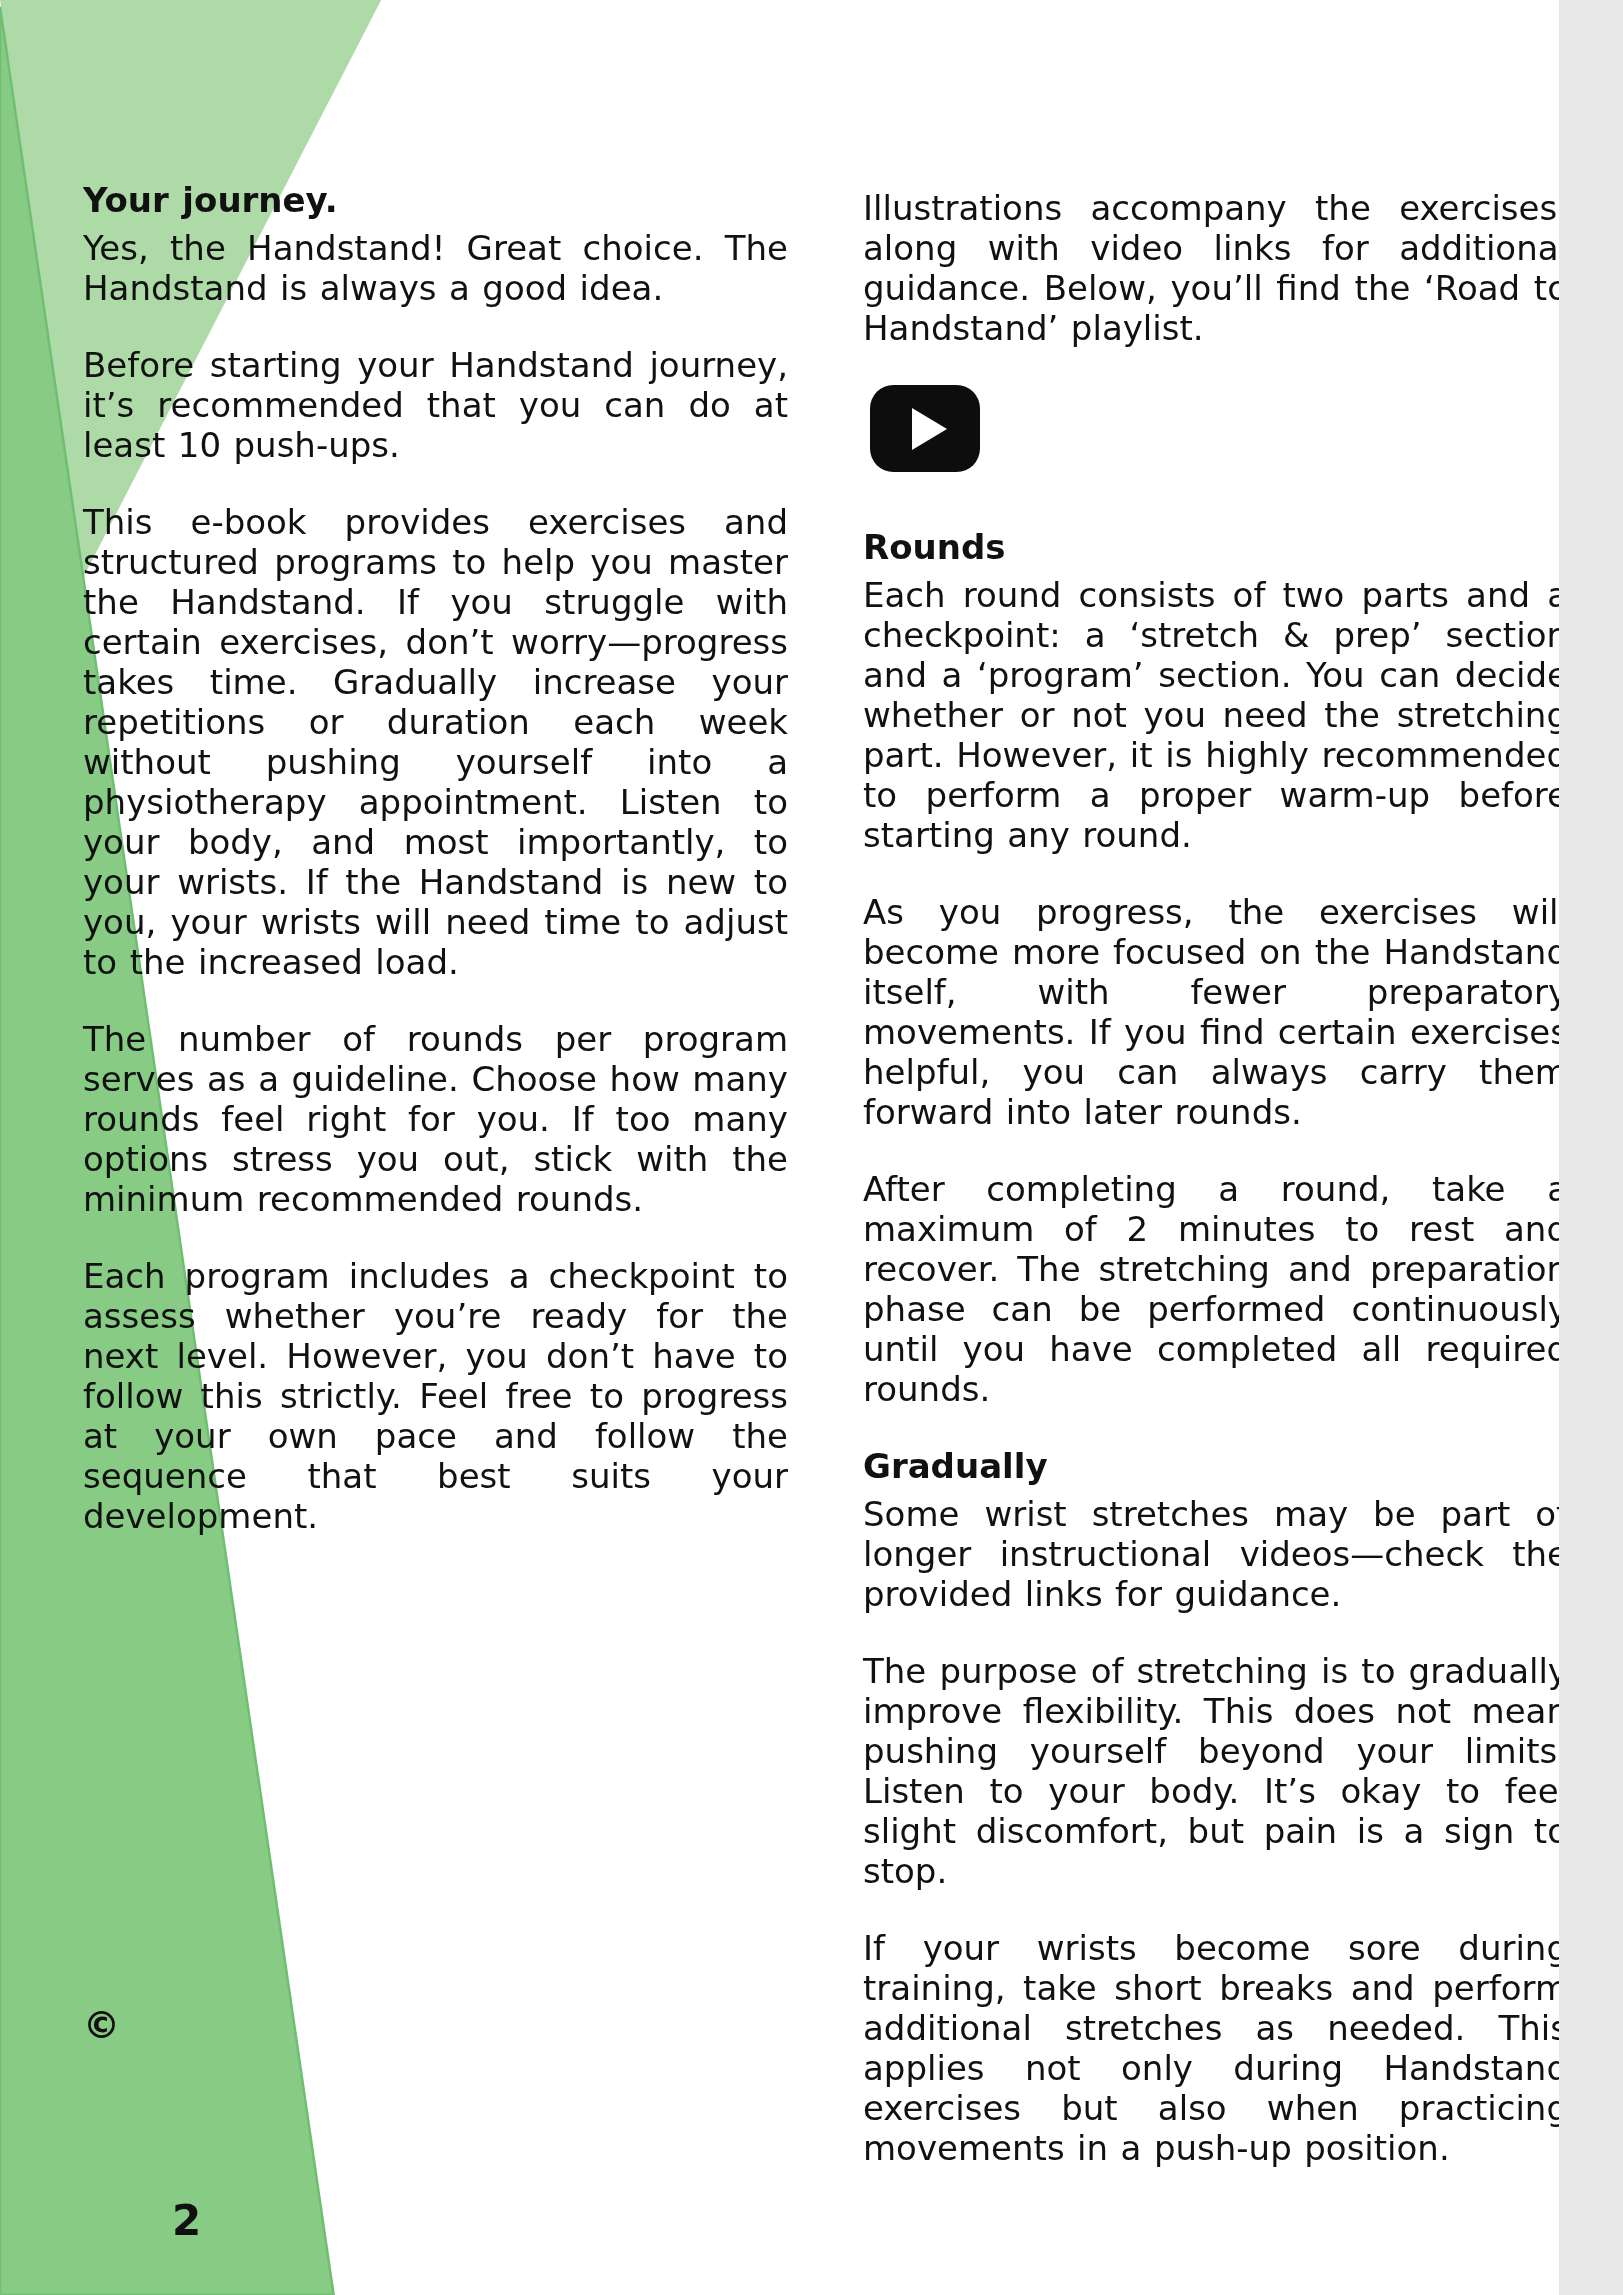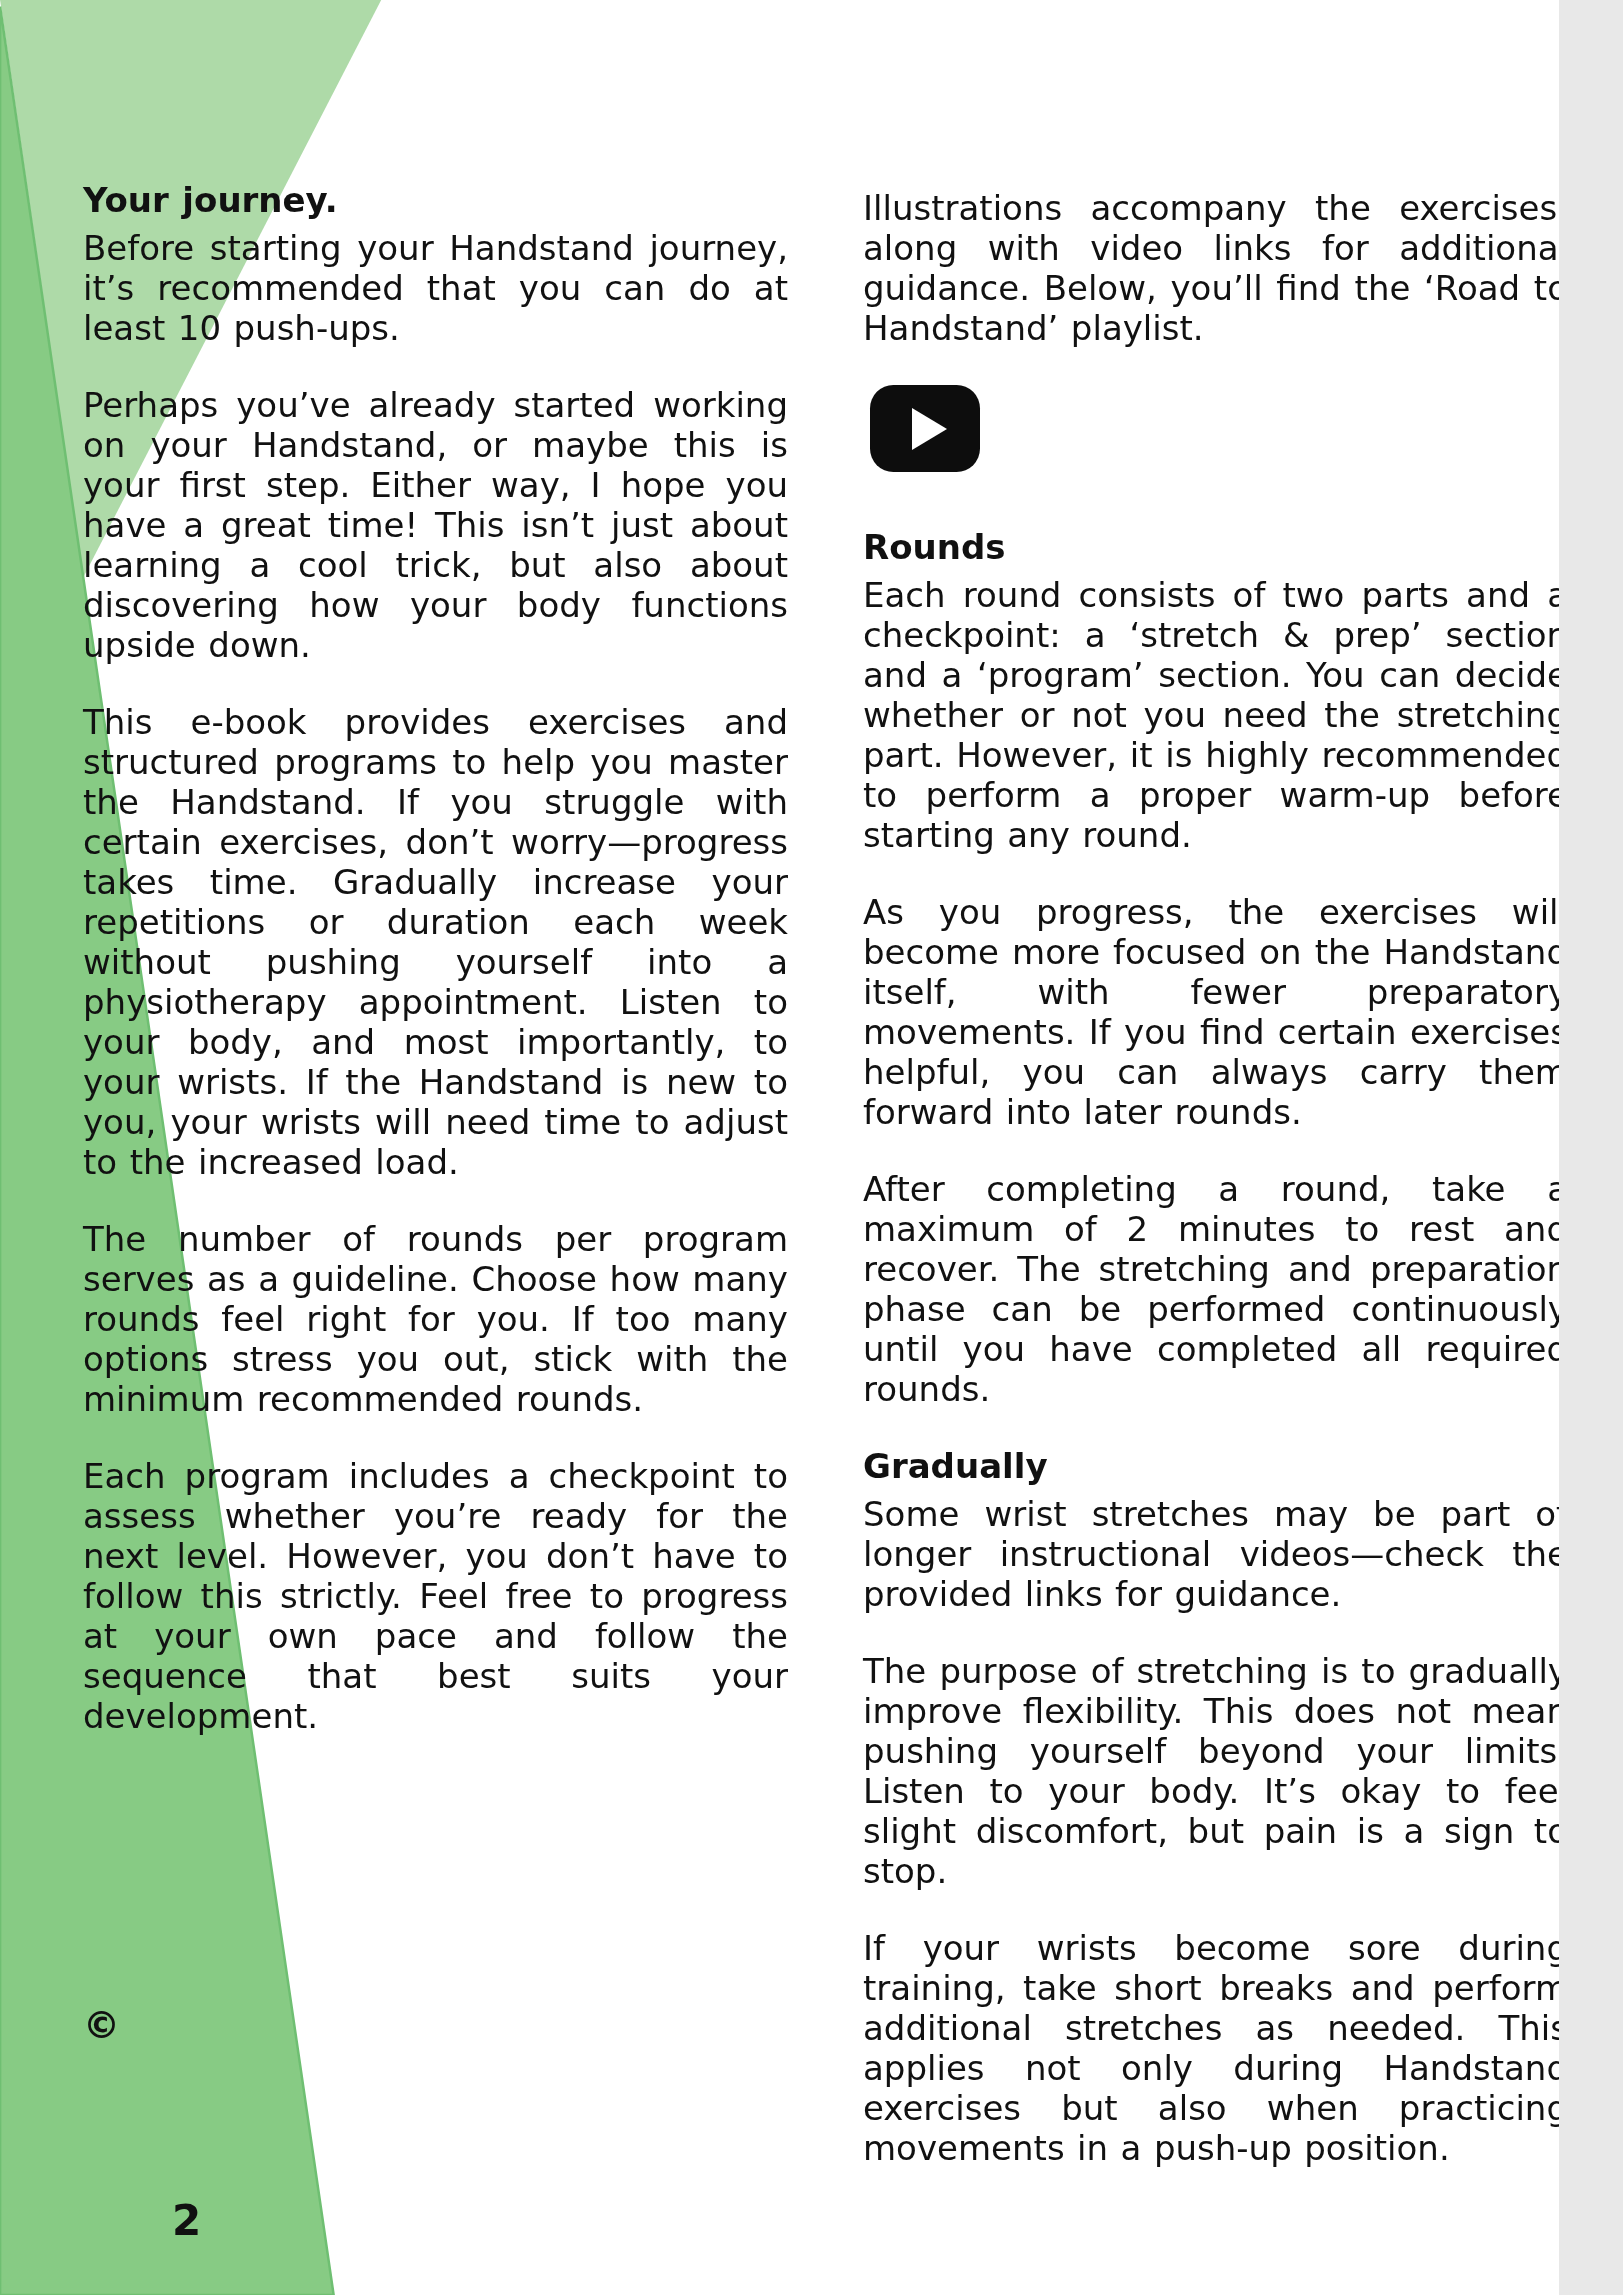--- a/index.html
+++ b/index.html
@@ -49,22 +49,22 @@
 
 <div class="page" style="color: rgb(17, 17, 17);">
 
   <svg class="bg-shapes" viewBox="0 0 1946 2752" xmlns="http://www.w3.org/2000/svg" aria-hidden="true">
     <polygon points="0,0 457,0 100,692" fill="#aedaa8"></polygon>
     <polygon points="0,8 400,2752 0,2752" fill="#87cb84" stroke="#6fbf72" stroke-width="3"></polygon>
   </svg>
 
   <div class="col col-left">
     <p class="heading">Your journey.</p>
+    <p>Yes, the Handstand! Great choice. The Handstand is always a good idea.</p>
     <p>Before starting your Handstand journey, it’s recommended that you can do at least 10 push-ups.</p>
-    <p>Perhaps you’ve already started working on your Handstand, or maybe this is your first step. Either way, I hope you have a great time! This isn’t just about learning a cool trick, but also about discovering how your body functions upside down.</p>
     <p>This e-book provides exercises and structured programs to help you master the Handstand. If you struggle with certain exercises, don’t worry—progress takes time. Gradually increase your repetitions or duration each week without pushing yourself into a physiotherapy appointment. Listen to your body, and most importantly, to your wrists. If the Handstand is new to you, your wrists will need time to adjust to the increased load.</p>
     <p>The number of rounds per program serves as a guideline. Choose how many rounds feel right for you. If too many options stress you out, stick with the minimum recommended rounds.</p>
     <p>Each program includes a checkpoint to assess whether you’re ready for the next level. However, you don’t have to follow this strictly. Feel free to progress at your own pace and follow the sequence that best suits your development.</p>
   </div>
 
   <div class="col col-right">
     <p>Illustrations accompany the exercises, along with video links for additional guidance. Below, you’ll find the ‘Road to Handstand’ playlist.</p>
 
     <div class="yt-icon" style="background-color: rgb(13, 13, 13);">
       <span class="yt-play"></span>

